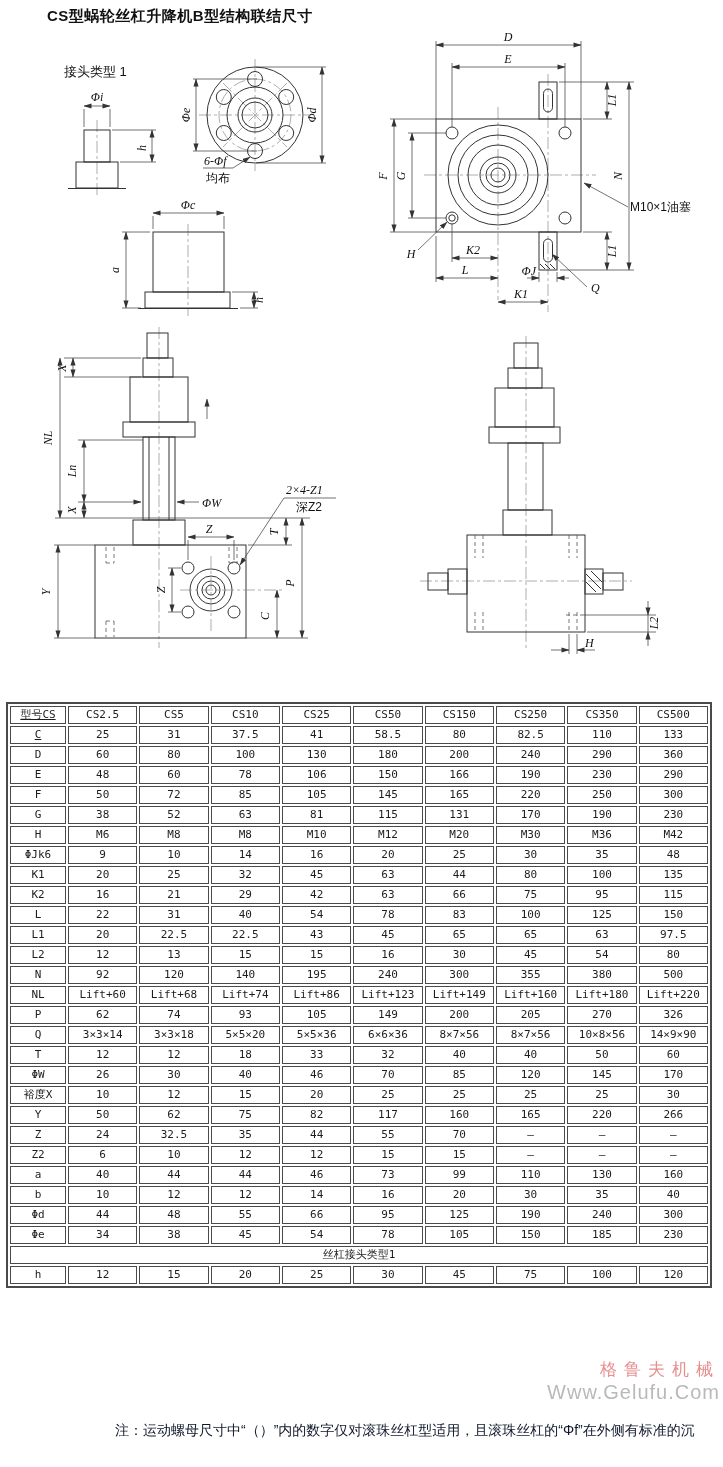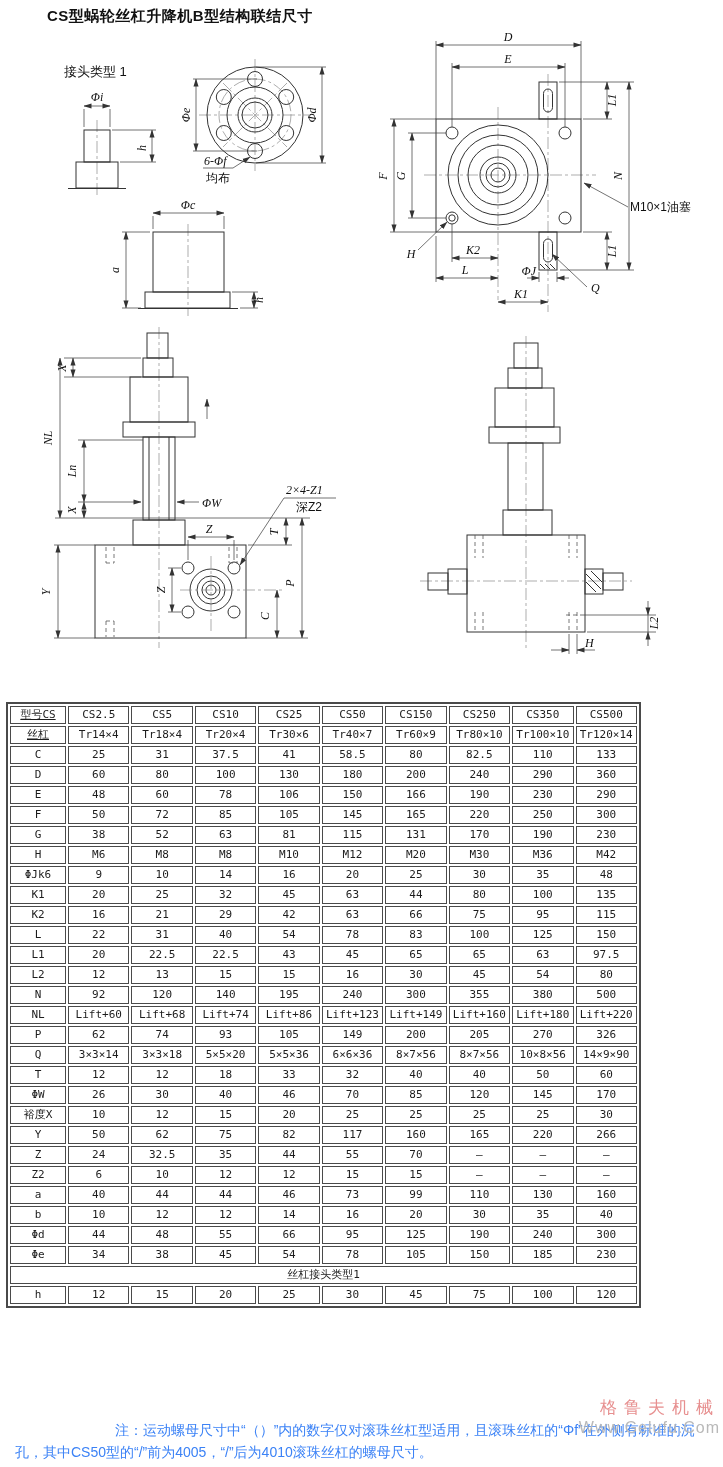--- a/index.html
+++ b/index.html
@@ -11,34 +11,34 @@
   .s{stroke:#333;stroke-width:1;fill:none}
   .t{stroke:#444;stroke-width:.75;fill:none}
   .d{marker-start:url(#arr);marker-end:url(#arr)}
   .le{marker-end:url(#arr)}
   .c{stroke:#8a8a8a;stroke-width:.7;fill:none;stroke-dasharray:12 3 3 3}
   .hdn{stroke:#555;stroke-width:.8;fill:none;stroke-dasharray:4 3}
   text.dl{font:italic 12px "Liberation Serif","DejaVu Serif",serif;fill:#111}
   text.cn{font:12px "Liberation Sans",sans-serif;fill:#111}
   text.hd2{font:13px "Liberation Sans",sans-serif;fill:#111}
   
-  .spec{position:absolute;left:6px;top:702px;width:635px;border:2px solid #4a4a4a;
+  .spec{position:absolute;left:6px;top:702px;width:706px;border:2px solid #4a4a4a;
         border-collapse:separate;border-spacing:2px;table-layout:fixed;background:#fff;}
   .spec td{border:1px solid #4a4a4a;text-align:center;height:16px;padding:0 1px;
         font:11px/16px "DejaVu Sans Mono","Liberation Sans",sans-serif;
         white-space:nowrap;overflow:hidden;color:#1c1c1c;}
   .spec td.lbl{width:52px;}
   .spec tr:nth-child(1) td.lbl,.spec tr:nth-child(2) td.lbl{text-decoration:underline;}
   
-  .note{position:absolute;left:15px;top:1419px;width:696px;font-size:14px;line-height:22px;color:#3b82f6;}
+  .note{position:absolute;left:15px;top:1419px;width:696px;font-size:14px;line-height:22px;color:#0f172a;}
   .note .nl1{display:block;padding-left:100px;}
   .note .nl2{display:block;}
-  .watermark{position:absolute;right:3px;top:1396px;text-align:right;pointer-events:none;}
+  .watermark{position:absolute;right:3px;top:1358px;text-align:right;pointer-events:none;}
   .wm-brand{font-family:"Liberation Serif","DejaVu Serif",serif;font-size:17px;color:#e78f8f;letter-spacing:7px;}
-  .wm-site{font-family:"Liberation Sans",sans-serif;font-size:16px;color:#b9b9b9;letter-spacing:1px;}
+  .wm-site{font-family:"Liberation Sans",sans-serif;font-size:20px;color:#b9b9b9;letter-spacing:1px;}
 </style>
 </head>
 <body>
 
 <div class="page">
   <div class="title">CS型蜗轮丝杠升降机B型结构联结尺寸</div>
 
   <svg class="drawings" width="723" height="700" viewBox="0 0 723 700" xmlns="http://www.w3.org/2000/svg">
     <defs>
       <marker id="arr" viewBox="0 0 10 8" refX="9.4" refY="4" markerWidth="8" markerHeight="6.4" markerUnits="userSpaceOnUse" orient="auto-start-reverse">
@@ -303,32 +303,20 @@
           <td>CS5</td>
           <td>CS10</td>
           <td>CS25</td>
           <td>CS50</td>
           <td>CS150</td>
           <td>CS250</td>
           <td>CS350</td>
           <td>CS500</td>
         </tr>
         <tr>
-          <td class="lbl">丝杠</td>
-          <td>Tr14×4</td>
-          <td>Tr18×4</td>
-          <td>Tr20×4</td>
-          <td>Tr30×6</td>
-          <td>Tr40×7</td>
-          <td>Tr60×9</td>
-          <td>Tr80×10</td>
-          <td>Tr100×10</td>
-          <td>Tr120×14</td>
-        </tr>
-        <tr>
           <td class="lbl">C</td>
           <td>25</td>
           <td>31</td>
           <td>37.5</td>
           <td>41</td>
           <td>58.5</td>
           <td>80</td>
           <td>82.5</td>
           <td>110</td>
           <td>133</td>
@@ -646,20 +634,19 @@
           <td>45</td>
           <td>75</td>
           <td>100</td>
           <td>120</td>
         </tr>
       </tbody>
   </table>
 
   <div class="note">
     <span class="nl1">注：运动螺母尺寸中“（）”内的数字仅对滚珠丝杠型适用，且滚珠丝杠的“Φf”在外侧有标准的沉</span>
-    <span class="nl2">孔，其中CS50型的“/”前为4005，“/”后为4010滚珠丝杠的螺母尺寸。</span>
   </div>
 
   <div class="watermark">
     <div class="wm-brand">格鲁夫机械</div>
     <div class="wm-site">Www.Gelufu.Com</div>
   </div>
 </div>
 
 </body></html>

